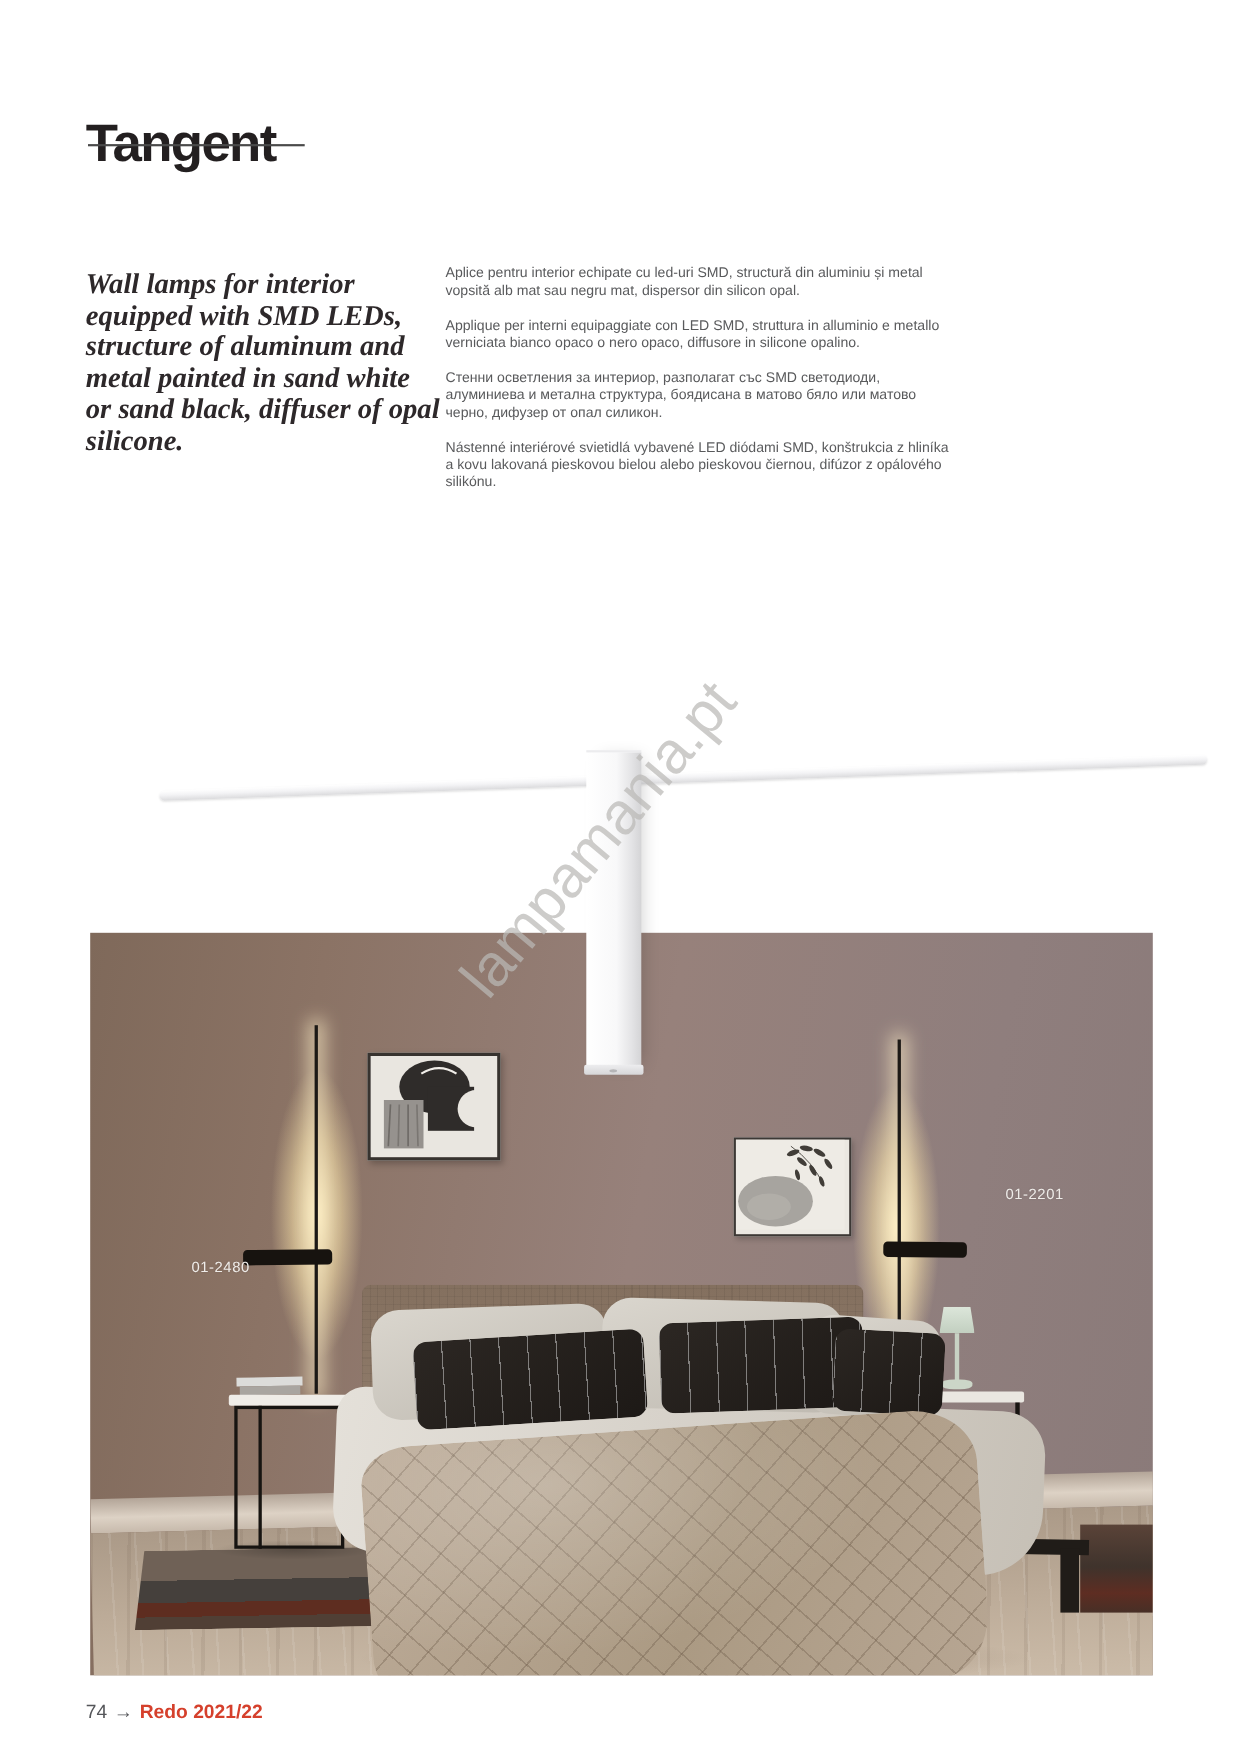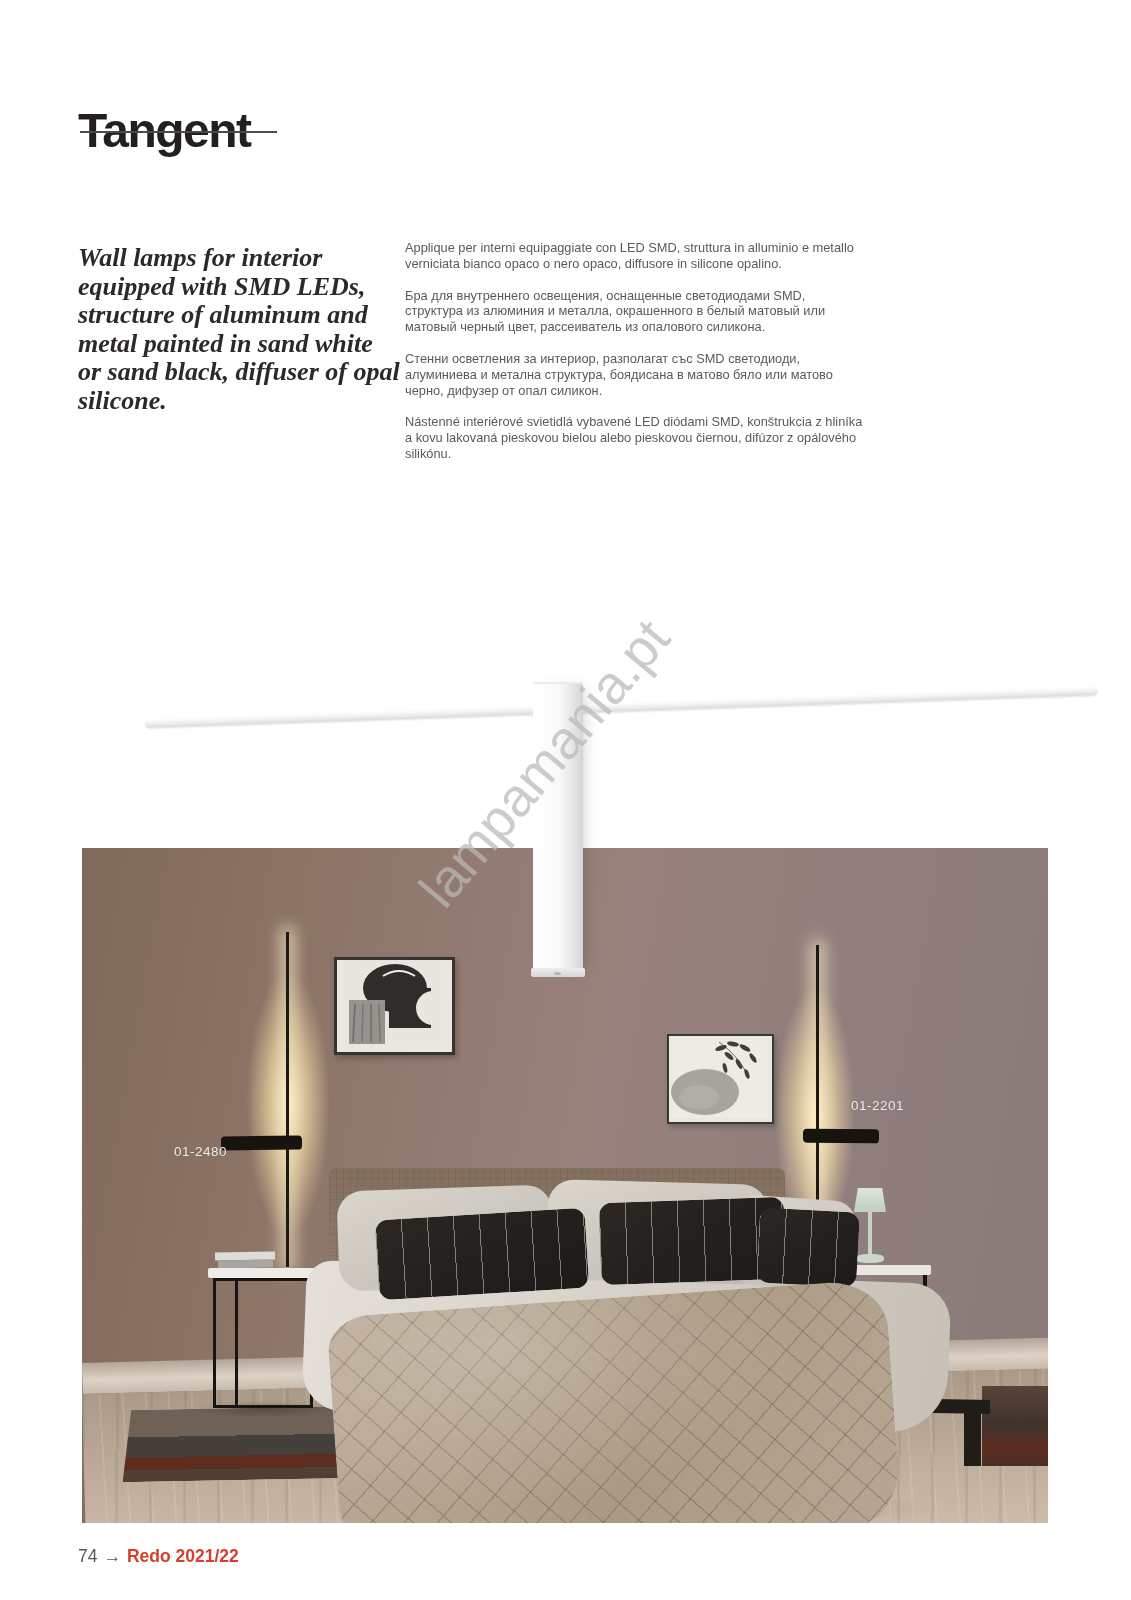--- a/index.html
+++ b/index.html
@@ -193,21 +193,21 @@
       repeating-linear-gradient(-45deg,rgba(110,92,74,0.35) 0 1.5px,transparent 1.5px 25px),
       linear-gradient(115deg,#bcab98 0%,#ab9a83 55%,#b7a693 100%);
     z-index:12;
   }
   
   .code-label{
     font-size:13.5px;color:#efece9;letter-spacing:0.5px;z-index:14;
     text-shadow:0 0 2px rgba(0,0,0,0.15);
   }
   .code-label.left{left:92px;top:296px;}
-  .code-label.right{left:769px;top:230px;margin-top:20px;}
+  .code-label.right{left:832px;top:230px;}
   
   .footer{
     position:absolute;left:78px;top:1546px;font-size:17.5px;color:#55565a;
   }
   .footer .cat{color:#d5402c;font-weight:700;margin-left:4px;}
   .footer .arrow{margin:0 2px 0 6px;}
 </style>
 </head>
 <body>
 
@@ -217,25 +217,24 @@
   <div class="title-rule"></div>
 
   <div class="intro">Wall lamps for interior
 equipped with SMD LEDs,
 structure of aluminum and
 metal painted in sand white
 or sand black, diffuser of opal
 silicone.</div>
 
   <div class="descriptions">
+    <p>Aplice pentru interior echipate cu led-uri SMD, structură din aluminiu și metal
+vopsită alb mat sau negru mat, dispersor din silicon opal.</p>
     <p>Applique per interni equipaggiate con LED SMD, struttura in alluminio e metallo
 verniciata bianco opaco o nero opaco, diffusore in silicone opalino.</p>
-    <p>Бра для внутреннего освещения, оснащенные светодиодами SMD,
-структура из алюминия и металла, окрашенного в белый матовый или
-матовый черный цвет, рассеиватель из опалового силикона.</p>
     <p>Стенни осветления за интериор, разполагат със SMD светодиоди,
 алуминиева и метална структура, боядисана в матово бяло или матово
 черно, дифузер от опал силикон.</p>
     <p>Nástenné interiérové svietidlá vybavené LED diódami SMD, konštrukcia z hliníka
 a kovu lakovaná pieskovou bielou alebo pieskovou čiernou, difúzor z opálového
 silikónu.</p>
   </div>
 
   <div class="photo">
     <div class="col-shadow"></div>

